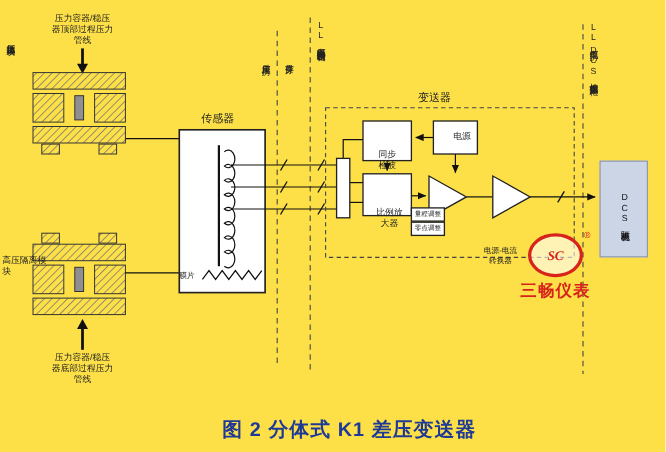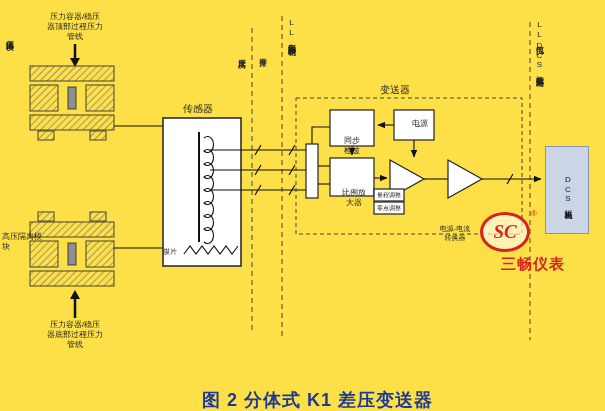--- a/index.html
+++ b/index.html
@@ -7,33 +7,33 @@
   .stage { position:relative; width:605px; height:411px; background:#fde047;
            font-family:"Liberation Sans", sans-serif; color:#111; overflow:hidden; }
   svg.diagram { position:absolute; left:0; top:0; }
   .lbl { position:absolute; font-size:8px; line-height:1.25; color:#222; }
   .center { text-align:center; }
   .pre { white-space:pre-line;margin-top:23px; }
   .vtext { writing-mode:vertical-rl; text-orientation:upright; letter-spacing:.5px; }
   .f6 { font-size:6px; line-height:1.1; }
   .f7 { font-size:7px; }
   .f9 { font-size:10px; }
-  .caption { position:absolute; left:0; right:0; top:388px; text-align:center;
+  .caption { position:absolute; left:0; right:0; top:378px; text-align:center;
              font-size:18px; font-weight:bold; color:#1e3a96; letter-spacing:1px;padding-left:30px; }
   .dcs { position:absolute; left:545px; top:146px; width:44px; height:88px;
          background:#ccd5e6; border:1px solid #8a94a8; display:flex;
          align-items:center; justify-content:center; font-size:8px; }
   .logo-ellipse { position:absolute; left:480px; top:212px; width:50px; height:40px;
                   border:3px solid #d8231c; border-radius:50%; display:flex;
                   align-items:center; justify-content:center; color:#d8231c;
-                  font-weight:bold; font-style:italic; font-size:19px;
+                  font-weight:bold; font-style:italic; font-size:12px;
                   font-family:"Liberation Serif", serif; background:rgba(255,255,255,.6); }
   .logo-reg { position:absolute; left:531px; top:209px; color:#d8231c; font-size:8px; }
   .logo-name { position:absolute; left:466px; top:255px; width:78px; text-align:center;
-               color:#d8231c; font-size:15px; font-weight:bold; letter-spacing:1px;margin-left:28px; }
+               color:#d8231c; font-size:15px; font-weight:bold; letter-spacing:1px; }
 </style>
 </head>
 <body>
 
 <div class="stage">
 
   <svg class="diagram" width="605" height="411" viewBox="0 0 605 411">
     <defs>
       <pattern id="hatch" patternUnits="userSpaceOnUse" width="5" height="5" patternTransform="rotate(45)">
         <line x1="0" y1="0" x2="0" y2="5" stroke="#777" stroke-width="1.4"></line>

